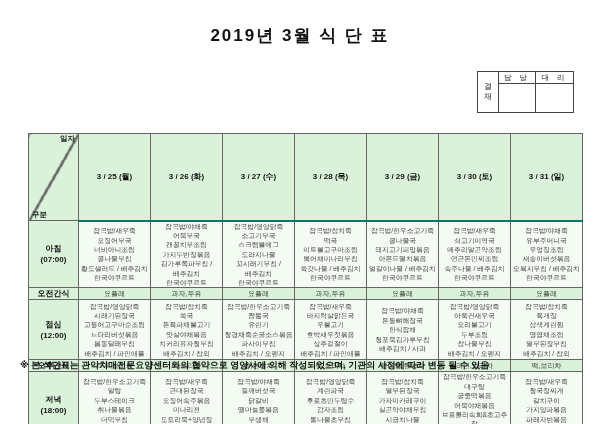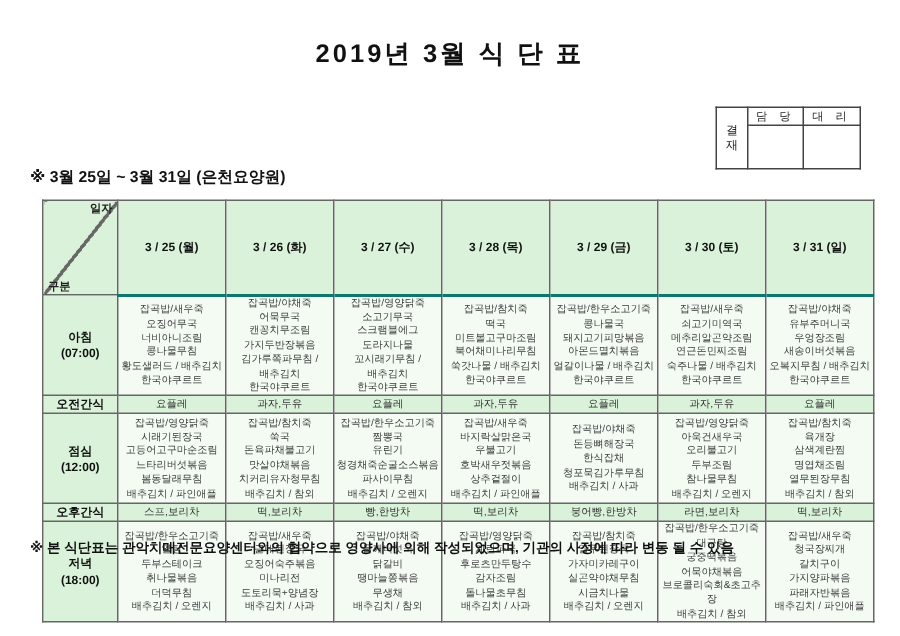--- a/index.html
+++ b/index.html
@@ -52,21 +52,21 @@
     border: 1px solid #666;
     text-align: center; vertical-align: middle;
     white-space: pre-line;
     overflow: hidden;
   }
   .menu .corner {
     background:
       linear-gradient(to bottom right,
         transparent 48.5%, #666 48.5%, #666 51.5%, transparent 51.5%),
       #d9f2d9;
-    position: relative; height: 15px; padding: 4px;
+    position: relative; height: 15px; padding: 16px;
   }
   .corner .c-top { position: absolute; top: 0px; right: 3px; font-size: 7.5px; font-weight: bold; }
   .corner .c-bot { position: absolute; bottom: 0px; left: 3px; font-size: 7.5px; font-weight: bold; margin-top: 36px; }
   .menu .day-head {
     background: #d9f2d9; height: 15px;
     font-size: 8px; font-weight: bold; color: #111;
     border-bottom: 2px solid #0f766e;
   }
   .menu .row-label {
     background: #d9f2d9;
@@ -106,21 +106,20 @@
       <td class="head">담 당</td>
       <td class="head head2">대 리</td>
     </tr>
     <tr>
       <td class="blank"></td>
       <td class="blank"></td>
     </tr>
   </tbody>
     </table>
 
-  <div class="subtitle">※  3월 25일  ~  3월 31일  (은천요양원)</div>
 
   <table class="menu">
     <colgroup>
       <col class="label-col">
       <col class="day-col">
         <col class="day-col">
         <col class="day-col">
         <col class="day-col">
       <col class="day-col">
         <col class="day-col">

